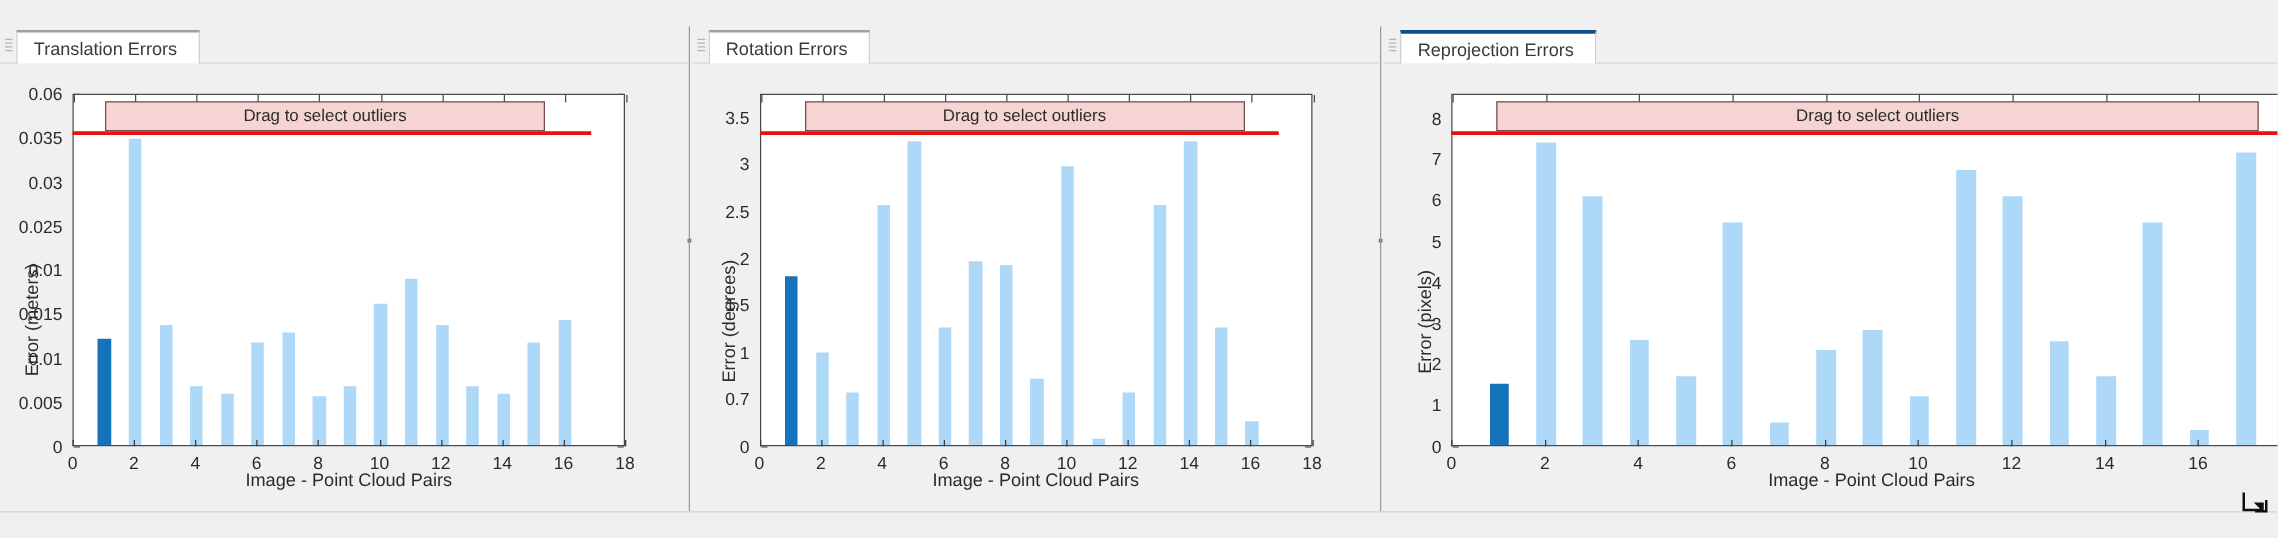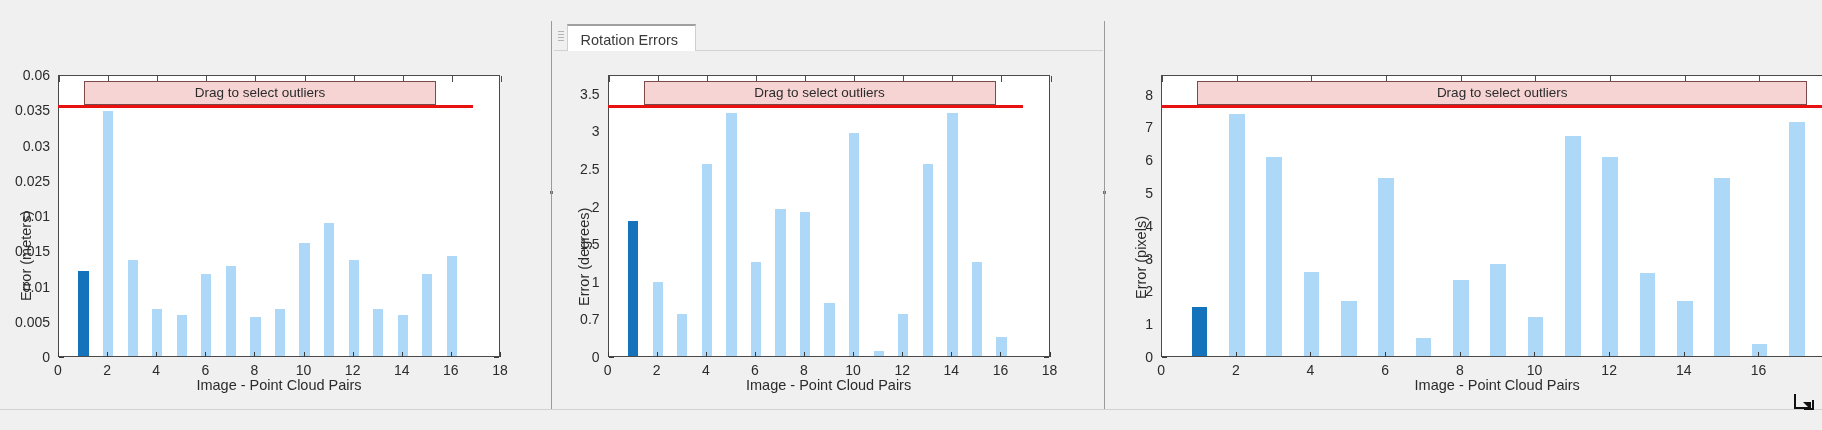--- a/index.html
+++ b/index.html
@@ -131,20 +131,30 @@
 </style>
 </head>
 <body>
 
 <div class="app">
 
 
   <div class="panels">
 
     <div class="panel p1">
+      <div class="panel-tabbar">
+        <div class="panel-tabline"></div>
+        <span class="panel-grip">
+            <i></i>
+            <i></i>
+            <i></i>
+            <i></i>
+          </span>
+        <div class="panel-tab top-plain">Translation Errors</div>
+      </div>
       <div class="plot-wrap">
         <div class="ylabel" style="left:18px;top:250px;">Error (meters)</div>
         <div class="yticks" id="yt1">
             <div class="ytick" style="top: 306px; left: 0px; width: 50px;">0</div>
             <div class="ytickmark" style="left: 59px; top: 306px;"></div>
             <div class="ytickmark" style="left: 494px; top: 306px;"></div>
             <div class="ytick" style="top: 270.75px; left: 0px; width: 50px;">0.005</div>
             <div class="ytickmark" style="left: 59px; top: 270.75px;"></div>
             <div class="ytickmark" style="left: 494px; top: 270.75px;"></div>
             <div class="ytick" style="top: 235.5px; left: 0px; width: 50px;">0.01</div>
@@ -326,20 +336,30 @@
           </div>
         <div class="xlabel" style="left:275px;top:326px;">Image - Point Cloud Pairs</div>
       </div>
     </div>
 
     <div class="vsep">
         <div class="dot"></div>
       </div>
 
     <div class="panel p3">
+      <div class="panel-tabbar">
+        <div class="panel-tabline"></div>
+        <span class="panel-grip">
+            <i></i>
+            <i></i>
+            <i></i>
+            <i></i>
+          </span>
+        <div class="panel-tab top-active">Reprojection Errors</div>
+      </div>
       <div class="plot-wrap">
         <div class="ylabel" style="left:26px;top:248px;">Error (pixels)</div>
         <div class="yticks" id="yt3">
             <div class="ytick" style="top: 306px; left: 0px; width: 46px;">0</div>
             <div class="ytickmark" style="left: 55px; top: 306px;"></div>
             <div class="ytick" style="top: 273.209px; left: 0px; width: 46px;">1</div>
             <div class="ytickmark" style="left: 55px; top: 273.209px;"></div>
             <div class="ytick" style="top: 240.419px; left: 0px; width: 46px;">2</div>
             <div class="ytickmark" style="left: 55px; top: 240.419px;"></div>
             <div class="ytick" style="top: 207.628px; left: 0px; width: 46px;">3</div>

